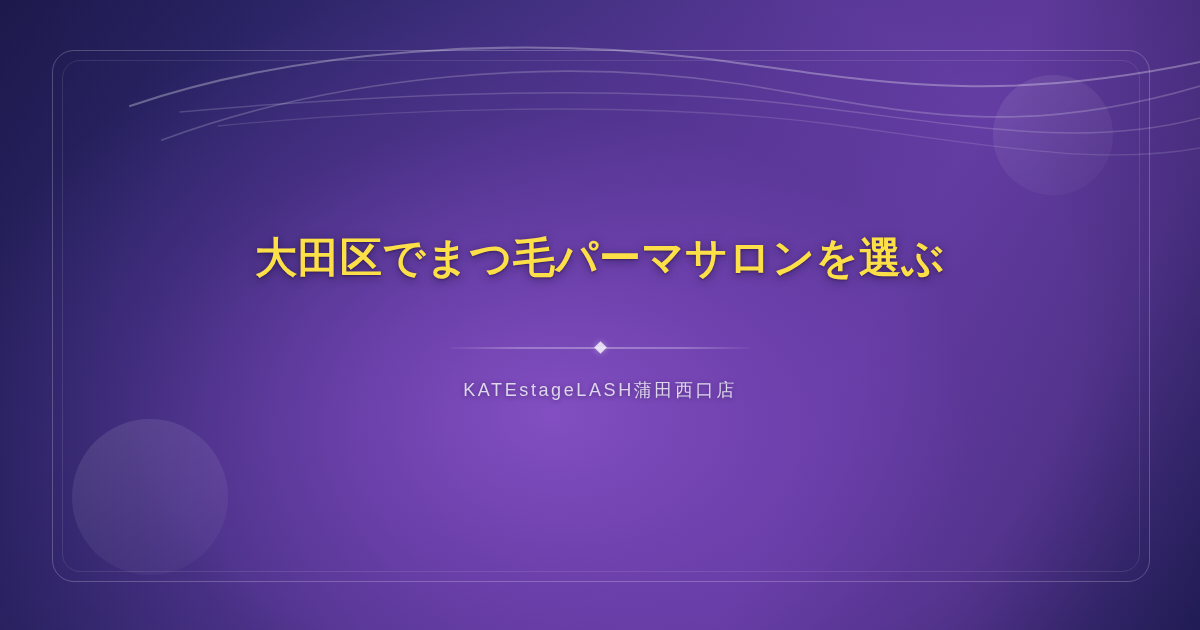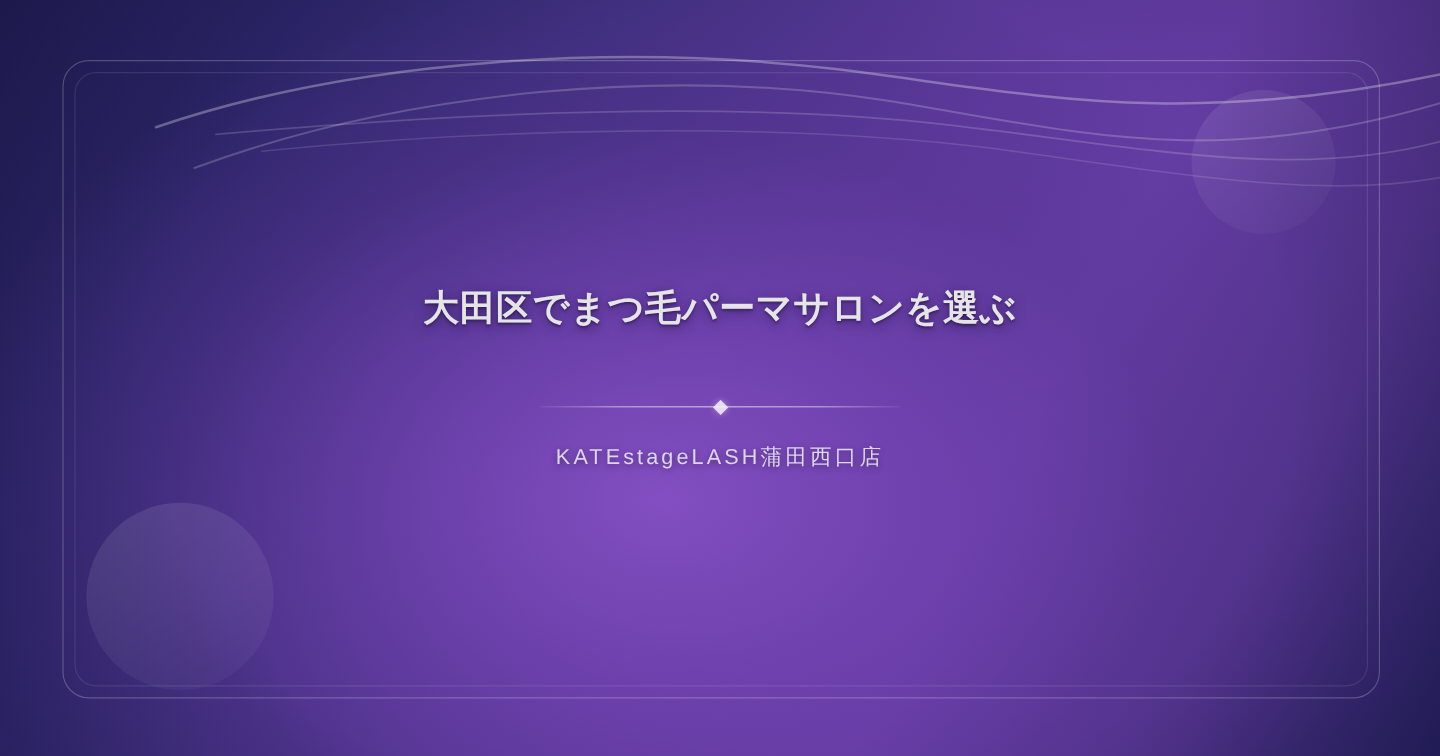--- a/index.html
+++ b/index.html
@@ -116,22 +116,22 @@
     flex-direction: column;
     align-items: center;
     justify-content: center;
     padding: 0 120px;
     box-sizing: border-box;
   }
 
   .title {
     margin: 0;
     text-align: left;
-    color: #e5e5e5;
-    font-size: 30px;
+    color: #fde047;
+    font-size: 42px;
     font-weight: 700;
     line-height: 1.42;
     letter-spacing: 0.5px;
     text-shadow: 0 2px 10px rgba(26, 14, 56, 0.55),
                  0 1px 2px rgba(26, 14, 56, 0.45);
     max-width: 760px;
   }
 
   .divider {
     position: relative;

